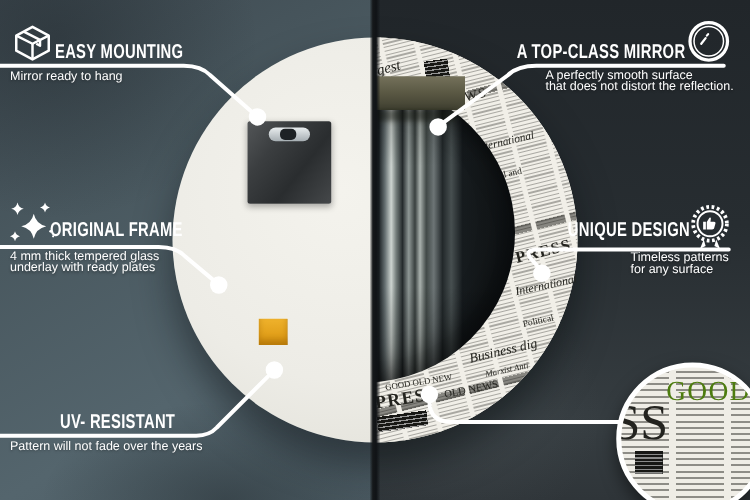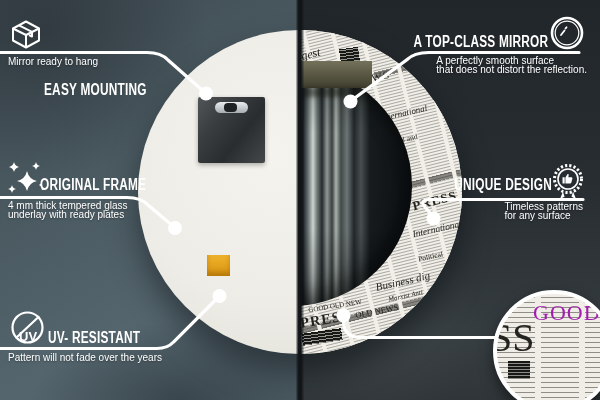--- a/index.html
+++ b/index.html
@@ -61,21 +61,21 @@
 
   
   .detail{position:absolute;left:493px;top:290px;width:114px;height:114px;border-radius:50%;
     border:4px solid #fff;overflow:hidden;background:#efede6;z-index:5;
     box-shadow:0 6px 14px rgba(0,0,0,.5);}
   .detail-tex{position:absolute;left:0;top:0;right:0;bottom:0;
     background-image:
       repeating-linear-gradient(90deg, rgba(239,237,230,0) 0 38px, #efede6 38px 44px),
       repeating-linear-gradient(0deg, rgba(35,35,30,.48) 0 1.5px, rgba(35,35,30,0) 1.5px 5px);}
   .d-good{position:absolute;left:36px;top:6px;font-family:"Liberation Serif",serif;
-    font-size:22px;letter-spacing:1px;color:#a21caf;}
+    font-size:22px;letter-spacing:1px;color:#4d7c0f;}
   .d-ss{position:absolute;left:-7px;top:20px;font-family:"Liberation Serif",serif;
     font-size:40px;color:#23231f;}
   .d-box{position:absolute;left:8px;top:64px;width:28px;height:24px;background:#171714;
     background-image:repeating-linear-gradient(0deg, rgba(255,255,255,.5) 0 1px, transparent 1px 3px);
     background-clip:content-box;padding:3px;box-sizing:border-box;}
 
   
   .connectors{position:absolute;left:0;top:0;z-index:6;pointer-events:none;}
 
   
@@ -161,21 +161,21 @@
   </div>
 
   <div class="c-icon" style="left:8px;top:16px;">
     <svg width="36" height="36" viewBox="0 0 36 36" fill="none" stroke="#fff" stroke-width="2" stroke-linejoin="round">
       <path d="M5,12.5 L18,5.5 L31,12.5 L31,24.5 L18,31.5 L5,24.5 Z"></path>
       <path d="M5,12.5 L18,19 L31,12.5"></path>
       <path d="M18,19 L18,31.5"></path>
       <path d="M11,9.3 L24,15.9 L24,20.5 L21,19"></path>
     </svg>
   </div>
-  <div class="c-title" style="left:44px;top:35px;margin-top:48px;">
+  <div class="c-title" style="left:44px;top:35px;">
     <span class="squeeze">EASY MOUNTING</span>
   </div>
   <div class="c-sub" style="left:8px;top:57px;">Mirror ready to hang</div>
 
   <div class="c-icon" style="left:549px;top:15px;">
     <svg width="36" height="36" viewBox="0 0 36 36" fill="none" stroke="#fff">
       <circle cx="18" cy="18" r="15" stroke-width="2.6"></circle>
       <circle cx="18" cy="18" r="11.8" stroke-width="1.2"></circle>
       <path d="M12,20 L15.5,15.5" stroke-width="1.8" stroke-linecap="round"></path>
       <path d="M16.5,13.5 L17.5,12.3" stroke-width="1.8" stroke-linecap="round"></path>
@@ -217,25 +217,18 @@
     </svg>
   </div>
   <div class="c-title right" style="right:48px;top:178px;">
     <span class="squeeze">UNIQUE DESIGN</span>
   </div>
   <div class="c-sub right-align" style="right:17px;top:202px;">
     <div>Timeless patterns</div>
     <div>for any surface</div>
   </div>
 
-  <div class="c-icon" style="left:8px;top:308px;">
-    <svg width="40" height="40" viewBox="0 0 40 40" fill="none" stroke="#fff">
-      <circle cx="19.5" cy="19.5" r="15" stroke-width="2.2"></circle>
-      <path d="M8.5,29.5 L30.5,9" stroke-width="2.2" stroke-linecap="round"></path>
-      <text x="11" y="32.5" font-size="13" font-weight="bold" fill="#fff" stroke="none" font-family="Liberation Sans, sans-serif">UV</text>
-    </svg>
-  </div>
   <div class="c-title" style="left:48px;top:331px;">
     <span class="squeeze">UV- RESISTANT</span>
   </div>
   <div class="c-sub" style="left:8px;top:353px;">Pattern will not fade over the years</div>
 
 </div>
 
 </body></html>

